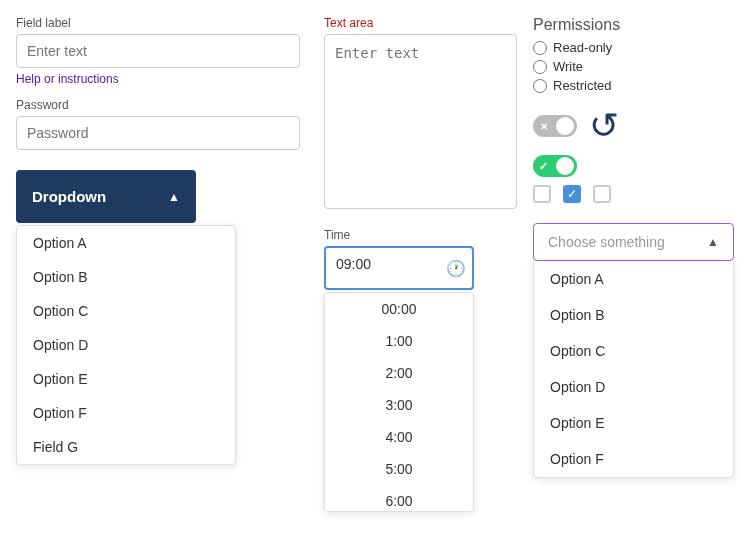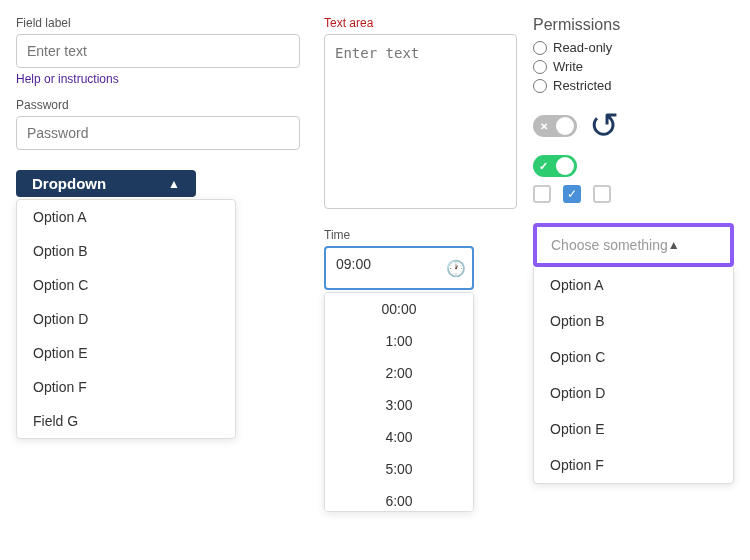--- a/index.html
+++ b/index.html
@@ -49,21 +49,21 @@
       font-size: 12px;
       color: #555;
       margin-bottom: 4px;
     }
 
     .dropdown-btn {
       background: #1e3a5f;
       color: #fff;
       border: none;
       border-radius: 4px;
-      padding: 5px 16px;
+      padding: 18px 16px;
       font-size: 15px;
       font-weight: 600;
       cursor: pointer;
       display: flex;
       align-items: center;
       justify-content: space-between;
       width: 180px;
       margin-top: 20px;
     }
     .dropdown-btn .chevron {
@@ -268,27 +268,27 @@
     .cb.checked::after {
       content: '✓';
       color: #fff;
       font-size: 12px;
     }
 
     
     .choose-section { margin-top: 20px; }
     .choose-dropdown-btn {
       width: 100%;
-      border: 4px solid #8b5cf6;
+      border: 1px solid #8b5cf6;
       border-radius: 4px;
       padding: 10px 14px;
       background: #fff;
       display: flex;
       align-items: center;
-      justify-content: flex-start;
+      justify-content: space-between;
       cursor: pointer;
       font-size: 14px;
       color: #999;
     }
     .choose-dropdown-btn .chevron-up {
       font-size: 12px;
       color: #555;
     }
     .choose-dropdown-list {
       border: 1px solid #ddd;

